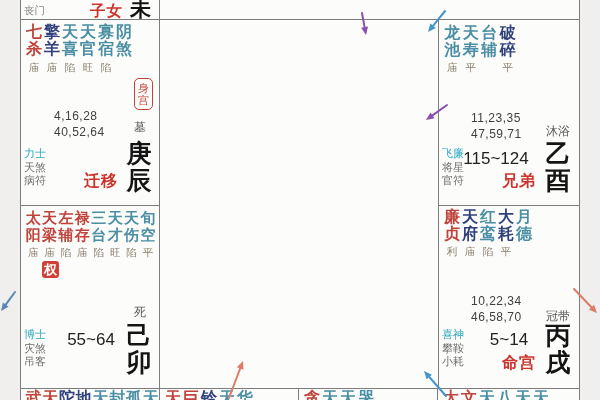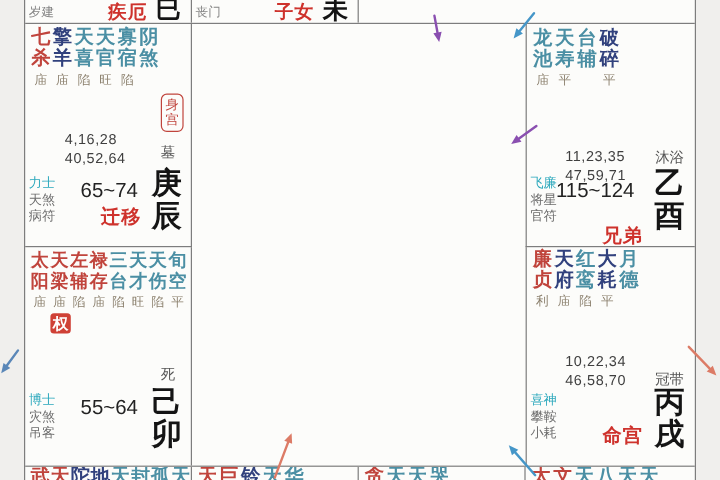--- a/index.html
+++ b/index.html
@@ -47,25 +47,20 @@
   #arrow-layer{position:absolute;inset:0;pointer-events:none;}
 </style>
 </head>
 <body>
 
 <div id="stage">
   <div id="chart">
 
     <div id="top-row">
       <div class="trow-cell w1">
-        <span class="t-god">岁建</span>
-        <span class="t-palace">疾厄</span>
-        <span class="t-branch">巳</span>
-      </div>
-      <div class="trow-cell w1">
         <span class="t-god">丧门</span>
         <span class="t-palace">子女</span>
         <span class="t-branch">未</span>
       </div>
     </div>
 
     <div class="cell" id="cell-chen">
       <div class="stars-row" style="top:5px">
           <div class="star-col" style="color: rgb(192, 68, 60); width: 18px;">
             <span>七</span>
@@ -104,21 +99,20 @@
       <div class="nums" style="left:33px;top:90px">
         <div>4,16,28</div>
           <div>40,52,64</div>
       </div>
       <div class="life" style="right:13px;top:100px">墓</div>
       <div class="gods" style="left:3px;top:128px">
           <div style="color: rgb(43, 168, 188);">力士</div>
           <div style="color: rgb(109, 109, 109);">天煞</div>
           <div style="color: rgb(109, 109, 109);">病符</div>
         </div>
-      <div class="decade" style="left:30px;top:130px;width:80px">65~74</div>
       <div class="palace" style="left:50px;top:152px;width:60px">迁移</div>
       <div class="stembranch" style="right:5px;top:121px;width:30px">
         <div>庚</div>
           <div>辰</div>
       </div>
     </div>
 
     <div class="cell" id="cell-mao">
       <div class="stars-row" style="top:4px">
           <div class="star-col" style="color: rgb(192, 68, 60); width: 16.4px; font-size: 15px;">
@@ -196,32 +190,32 @@
             <span>破</span>
             <span>碎</span>
           </div>
         </div>
       <div class="bright-row" style="top:42px">
           <div class="bright-ch" style="width: 18.5px;">庙</div>
           <div class="bright-ch" style="width: 18.5px;">平</div>
           <div class="bright-ch" style="width: 18.5px;"></div>
           <div class="bright-ch" style="width: 18.5px;">平</div>
         </div>
-      <div class="nums" style="left:32px;top:104px">
+      <div class="nums" style="left:32px;top:92px">
         <div>11,23,35</div>
           <div>47,59,71</div>
       </div>
       <div class="life" style="right:9px;top:104px">沐浴</div>
       <div class="gods" style="left:3px;top:128px">
           <div style="color: rgb(43, 168, 188);">飞廉</div>
           <div style="color: rgb(109, 109, 109);">将星</div>
           <div style="color: rgb(109, 109, 109);">官符</div>
         </div>
       <div class="decade" style="left:14px;top:130px;width:86px">115~124</div>
-      <div class="palace" style="left:50px;top:168px;width:60px">兄弟</div>
+      <div class="palace" style="left:50px;top:152px;width:60px">兄弟</div>
       <div class="stembranch" style="right:6px;top:121px;width:30px">
         <div>乙</div>
           <div>酉</div>
       </div>
     </div>
 
     <div class="cell" id="cell-xu">
       <div class="stars-row" style="top:3px">
           <div class="star-col" style="color: rgb(192, 68, 60); width: 18px;">
             <span>廉</span>
@@ -254,20 +248,21 @@
       <div class="nums" style="left:32px;top:88px">
         <div>10,22,34</div>
           <div>46,58,70</div>
       </div>
       <div class="life" style="right:9px;top:102px">冠带</div>
       <div class="gods" style="left:3px;top:122px">
           <div style="color: rgb(43, 168, 188);">喜神</div>
           <div style="color: rgb(109, 109, 109);">攀鞍</div>
           <div style="color: rgb(109, 109, 109);">小耗</div>
         </div>
+      <div class="decade" style="left:30px;top:124px;width:80px">5~14</div>
       <div class="palace" style="left:50px;top:147px;width:60px">命宫</div>
       <div class="stembranch" style="right:6px;top:116px;width:30px">
         <div>丙</div>
           <div>戌</div>
       </div>
     </div>
 
     <div id="bottom-row">
       <div class="brow-cell w1">
           <div class="b-ch" style="color: rgb(192, 68, 60);">武</div>

